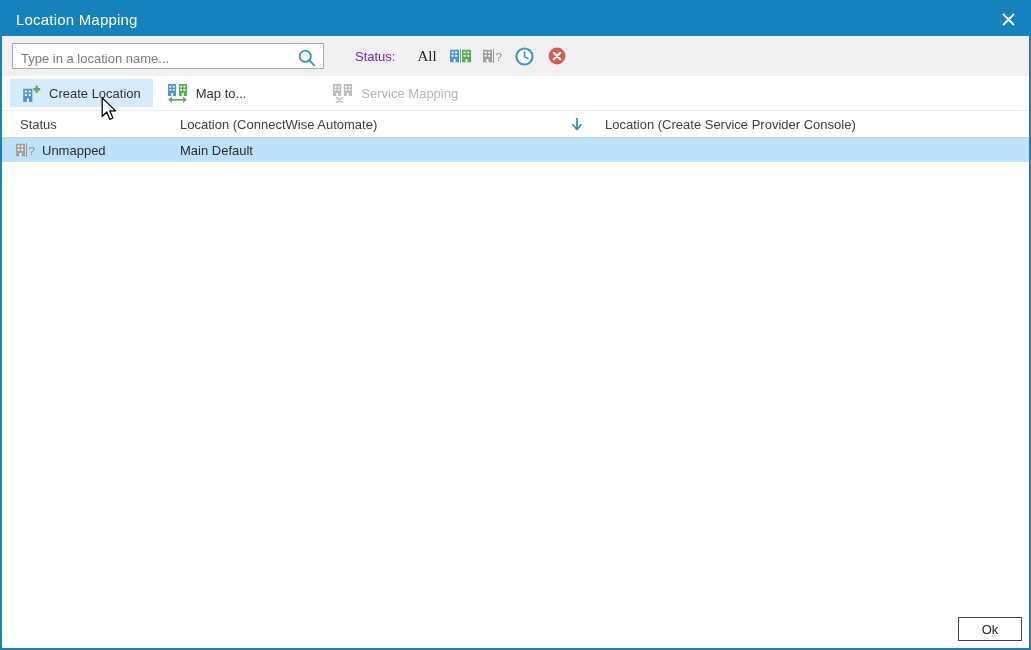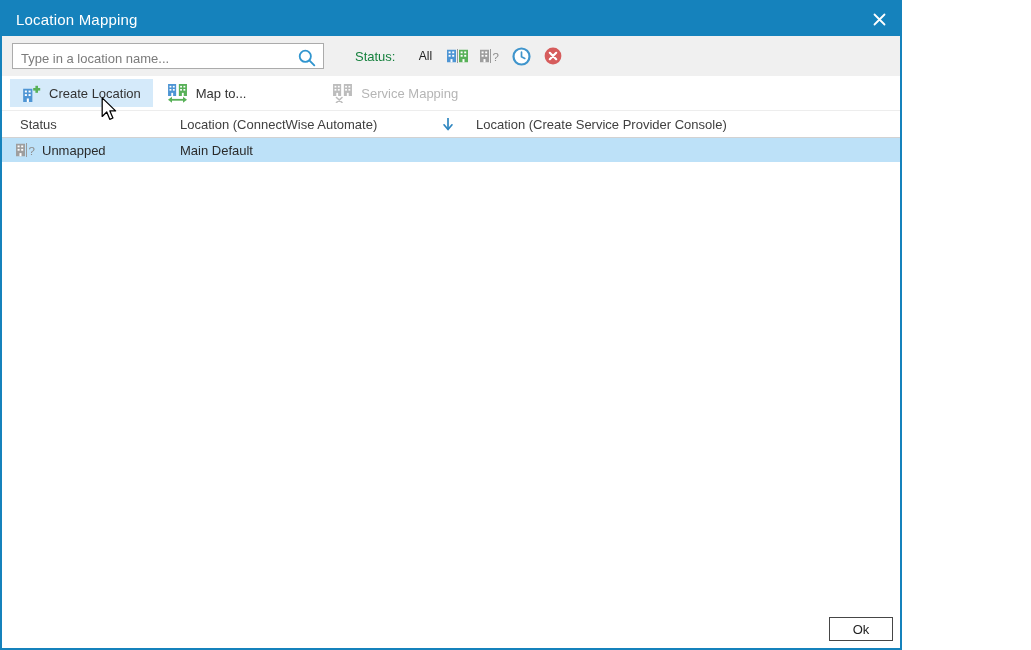--- a/index.html
+++ b/index.html
@@ -1,20 +1,20 @@
 <!DOCTYPE html>
 <html><head>
 <meta charset="utf-8">
 <style>
   * { margin:0; padding:0; box-sizing:border-box; }
   html,body { background:#fff; }
   body { font-family:"Liberation Sans", sans-serif; color:#333; }
 
   .window {
-    position:relative; width:902px; height:650px;
+    position:relative; width:1031px; height:650px;
     background:#fff; border:2px solid #1582BC; overflow:hidden;
   }
 
   
   .titlebar {
     height:34px; background:#1582BC; color:#fff;
     display:flex; align-items:center; padding:0 14px;
   }
   .titlebar .title { font-size:15px; font-weight:500; letter-spacing:.2px; }
   .titlebar .close { margin-left:auto; cursor:pointer; display:flex; align-items:center; }
@@ -27,23 +27,23 @@
   .search-box {
     width:312px; height:26px; background:#fff; border:1px solid #ABABAB;
     display:flex; align-items:center; padding:4px 6px 0 8px;
   }
   .search-box input {
     border:none; outline:none; flex:1; font-size:13px; color:#333;
     font-family:"Liberation Sans", sans-serif; background:transparent;
   }
   .search-box input::placeholder { color:#7b7b7b; opacity:1; }
   .status-group { margin-left:31px; display:flex; align-items:center; }
-  .status-label { font-size:13px; color:#15803d; margin-right:18px; }
+  .status-label { font-size:13px; color:#6d28d9; margin-right:18px; }
   .status-item { display:flex; align-items:center; justify-content:center; min-width:24px; height:24px; margin-right:8px; cursor:pointer; }
-  .status-item.text { font-size:12px; color:#222; padding:0 4px; }
+  .status-item.text { font-size:15px; color:#222; padding:0 4px;font-family:Liberation Serif, serif; }
 
   
   .actionbar { height:34px; background:#fff; display:flex; align-items:center; padding:0 8px; }
   .tool-btn {
     height:28px; display:flex; align-items:center; gap:8px;
     padding:2px 12px; font-size:13px; color:#333; cursor:pointer; white-space:nowrap;
   }
   .tool-btn.highlight { background:#D5EAFA; }
   .tool-btn.map { margin-left:2px; }
   .tool-btn.disabled { color:#B5B5B5; cursor:default; margin-left:62px; }

